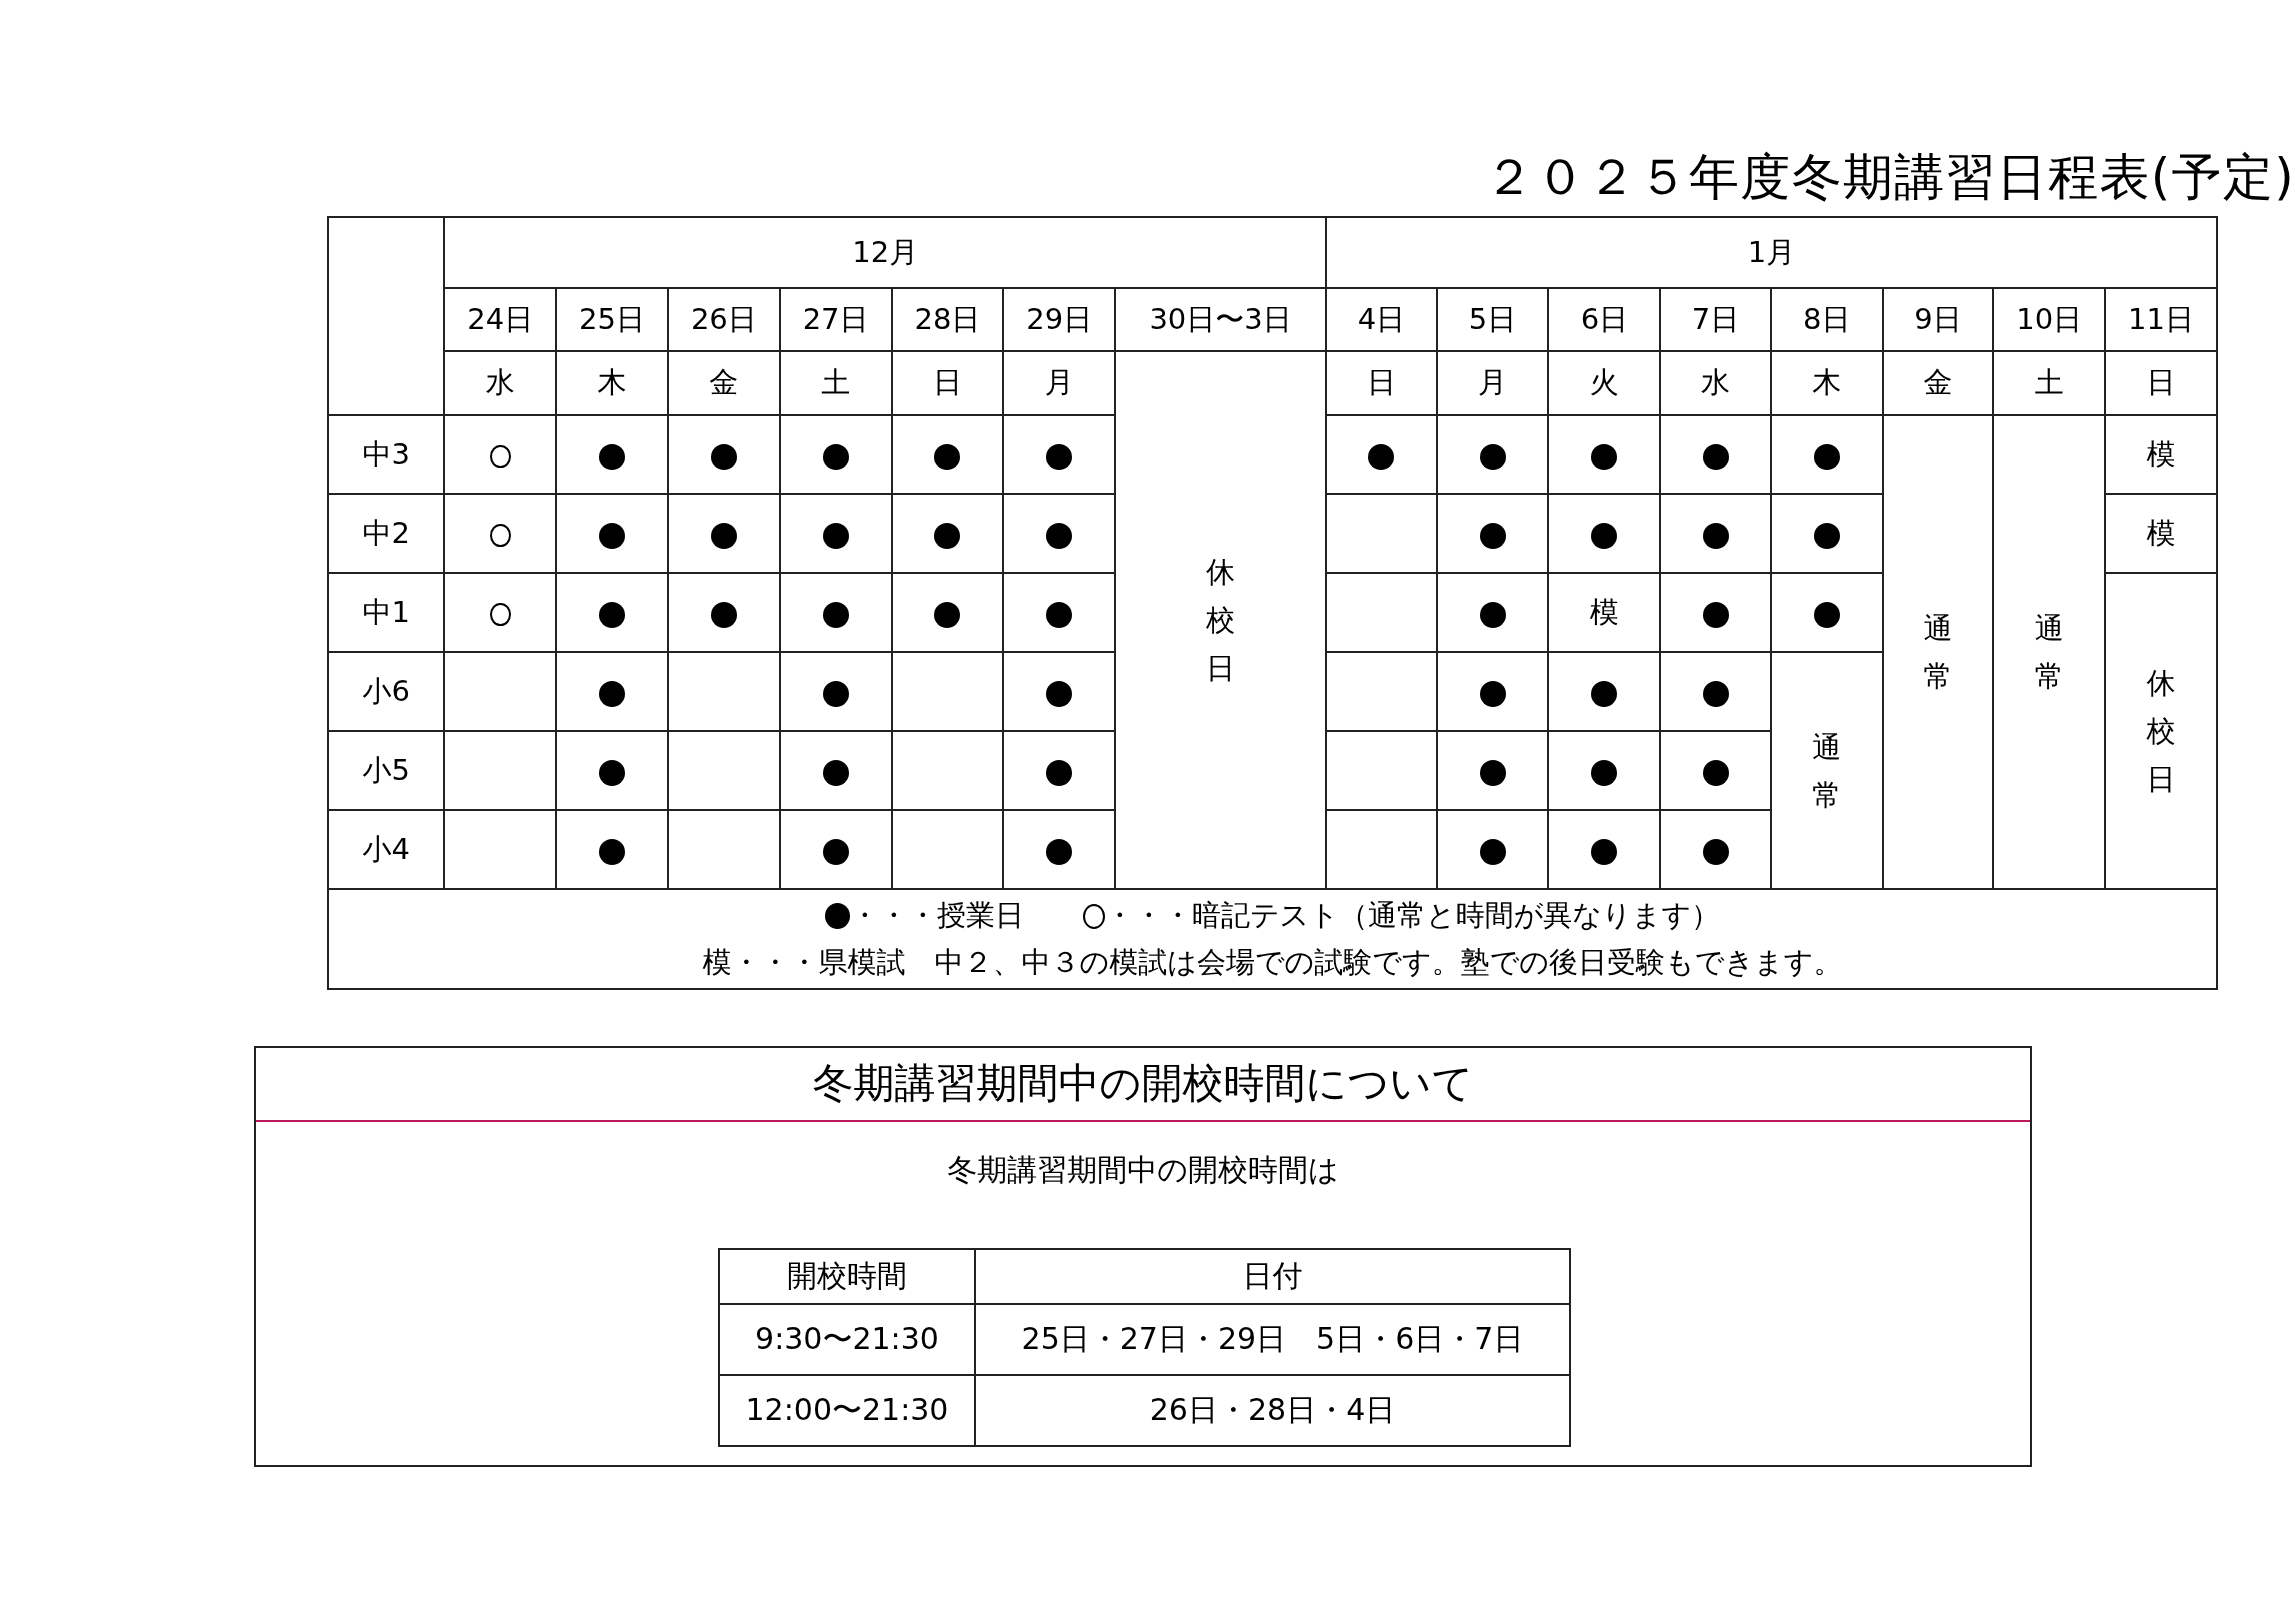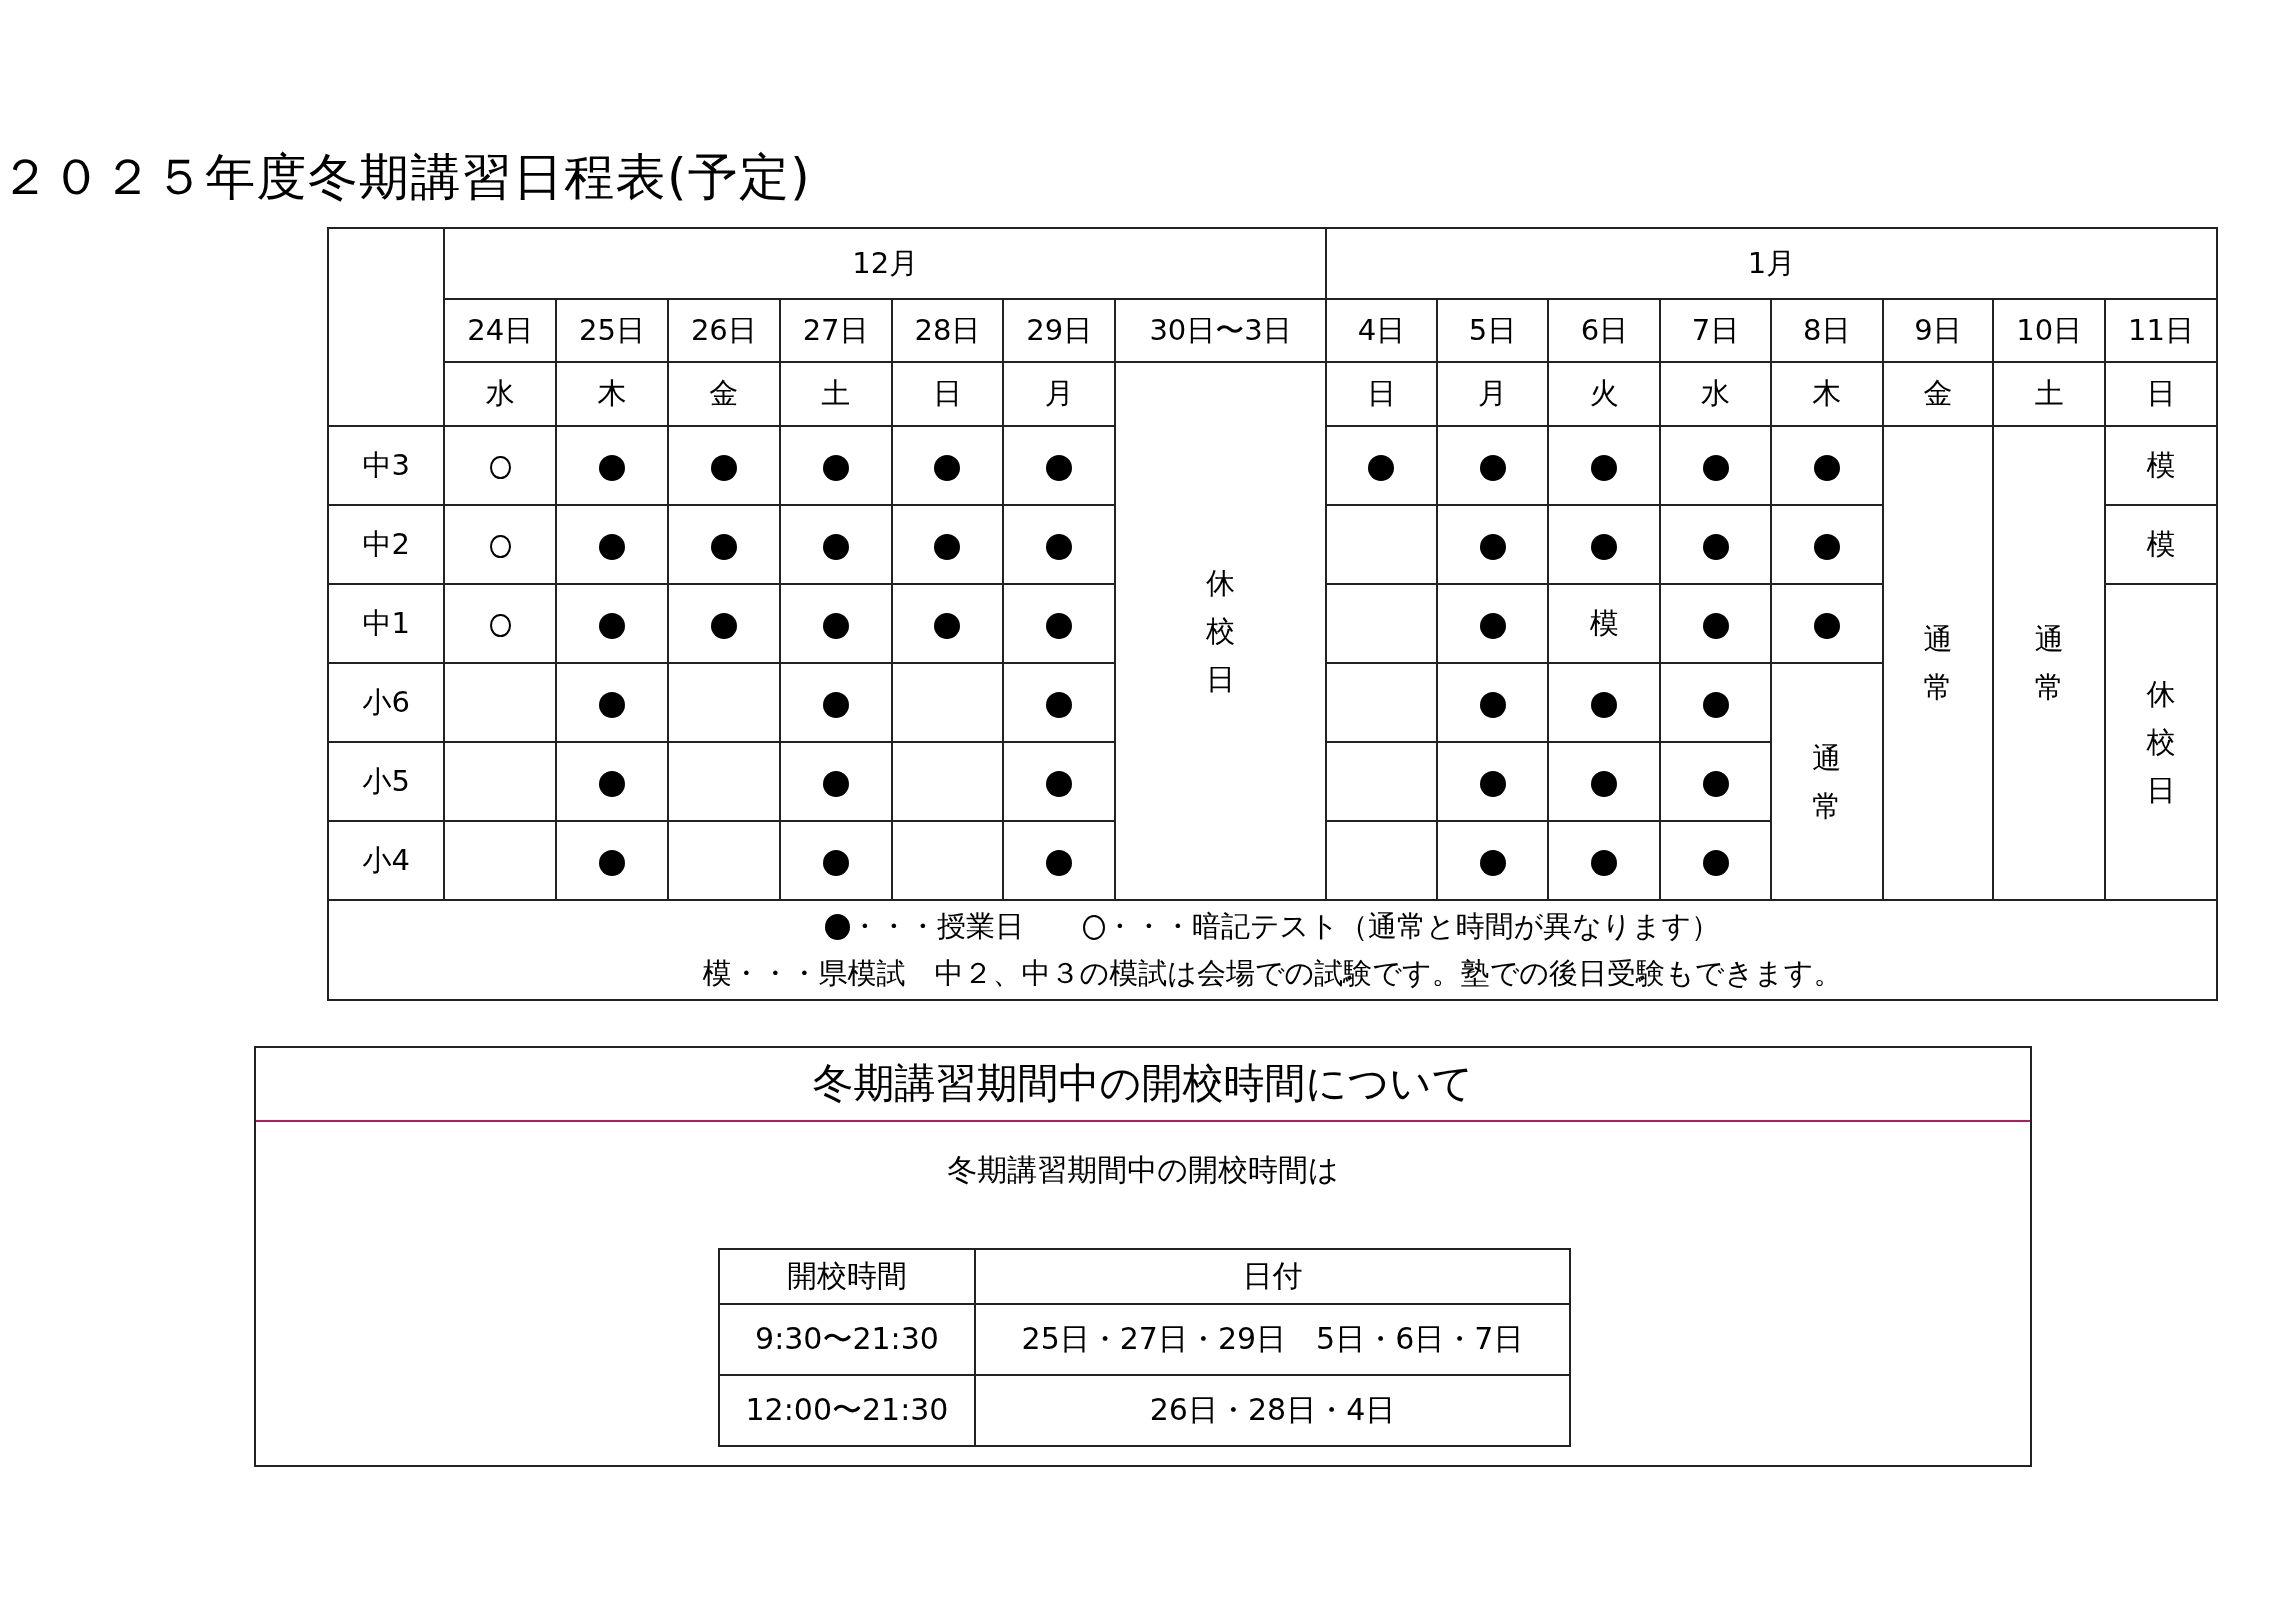--- a/index.html
+++ b/index.html
@@ -1,20 +1,20 @@
 <!DOCTYPE html>
 <html style="font-size:10.5px"><head>
 <meta charset="utf-8">
 <style>
   html, body { margin: 0; padding: 0; background: #ffffff; }
   body { width: 2295px; height: 1623px; position: relative; overflow: hidden;
          font-family: "DejaVu Sans", "Liberation Sans", sans-serif; color: #000; }
   .title { position: absolute; left: 0; width: 2295px; top: 145px; height: 65px;
-           text-align: left; font-size: 50px; line-height: 65px; letter-spacing: 1.3px; }
-  table.sched { position: absolute; left: 327px; top: 227px; border-collapse: collapse;
+           text-align: right; font-size: 50px; line-height: 65px; letter-spacing: 1.3px; }
+  table.sched { position: absolute; left: 327px; top: 216px; border-collapse: collapse;
                 table-layout: fixed; width: 1891px; }
   table.sched td { border: 2px solid #222; text-align: center; vertical-align: middle;
                    padding: 0; font-size: 29px; }
   .r-month td { height: 69px; }
   .r-date td { height: 61px; }
   .r-dow td { height: 62px; }
   .r-body td { height: 77px; }
   .r-legend td { height: 98px; }
   .vert { display: inline-block; width: 1em; line-height: 48px; word-break: break-all; font-size: 29px; }
   .dot { display: inline-block; width: 26px; height: 26px; border-radius: 50%; background: #000; vertical-align: middle; }

